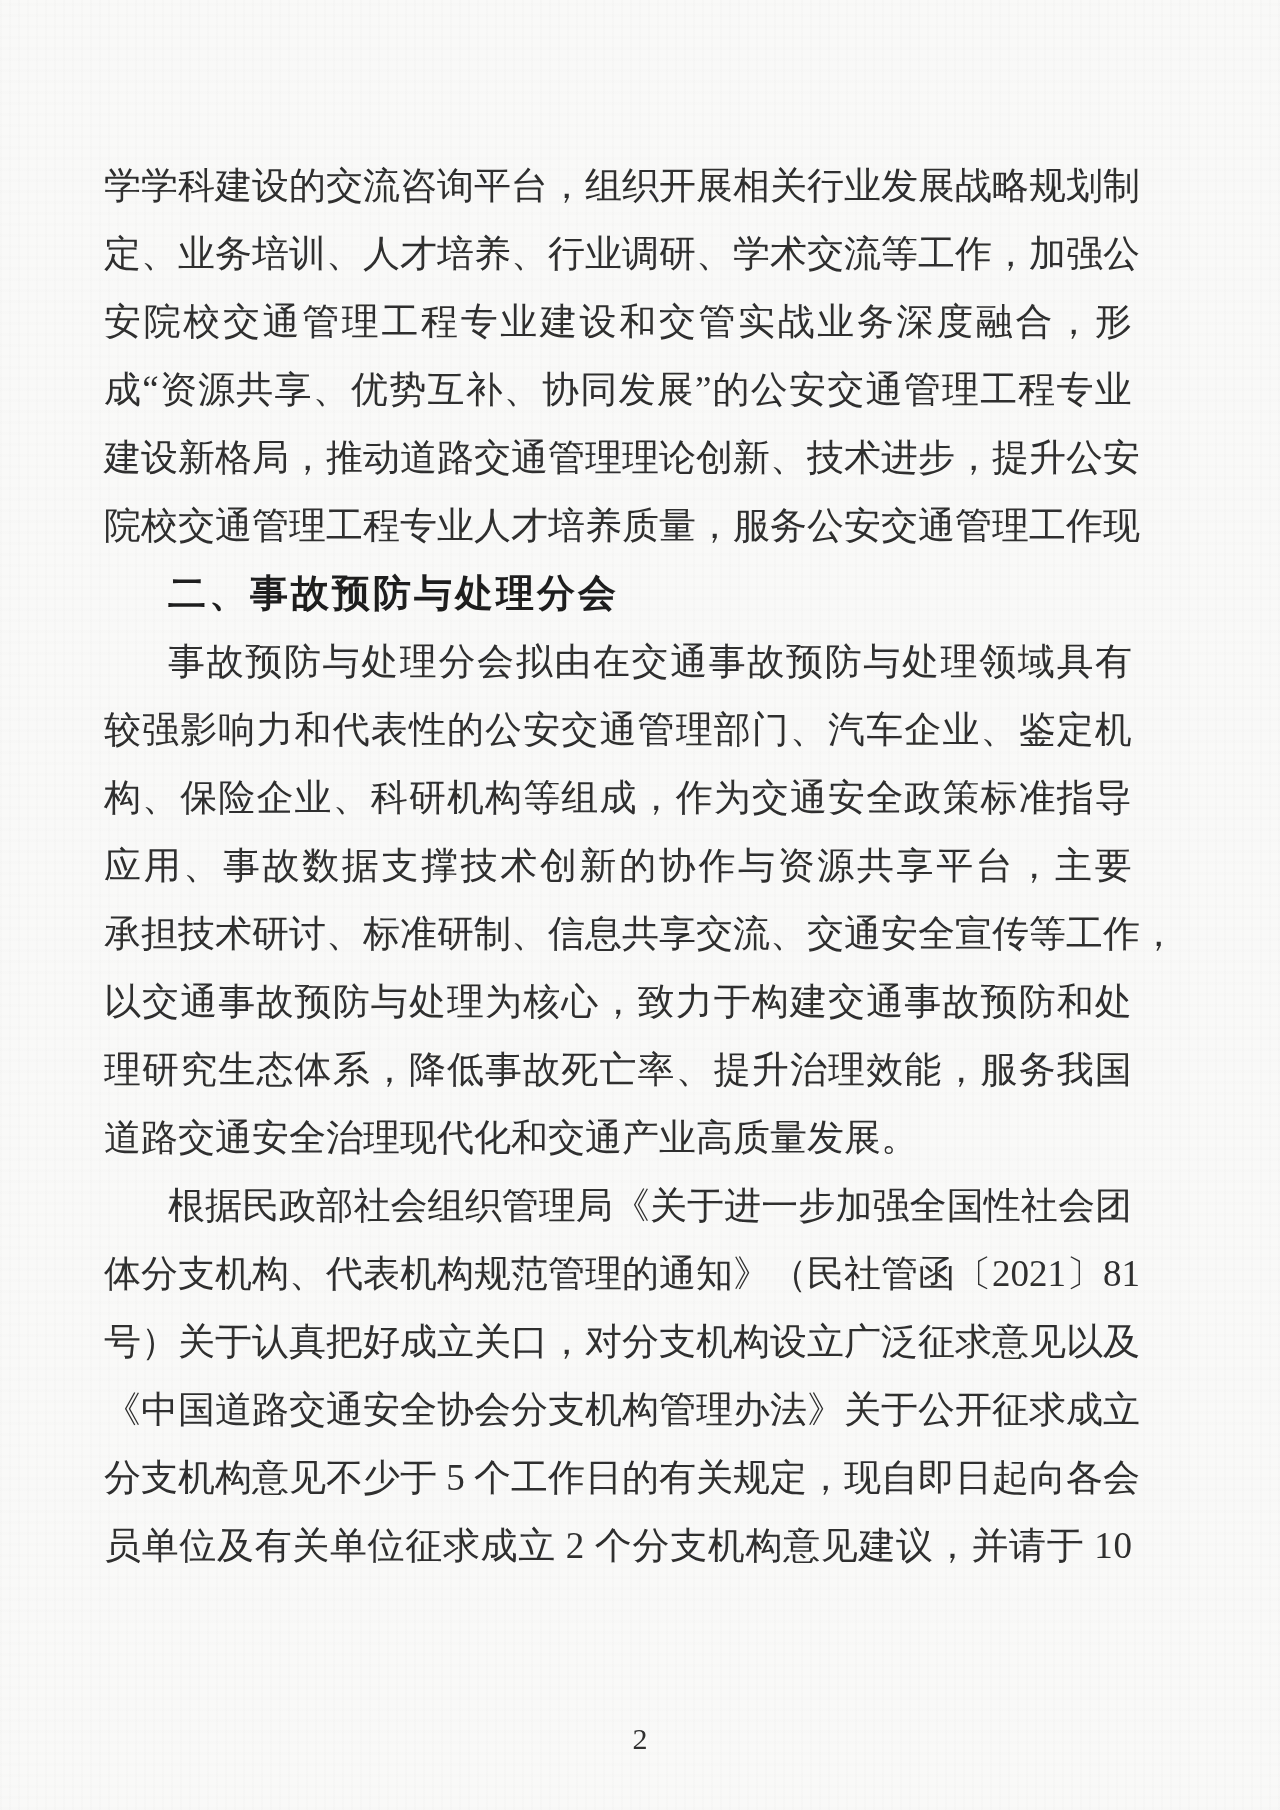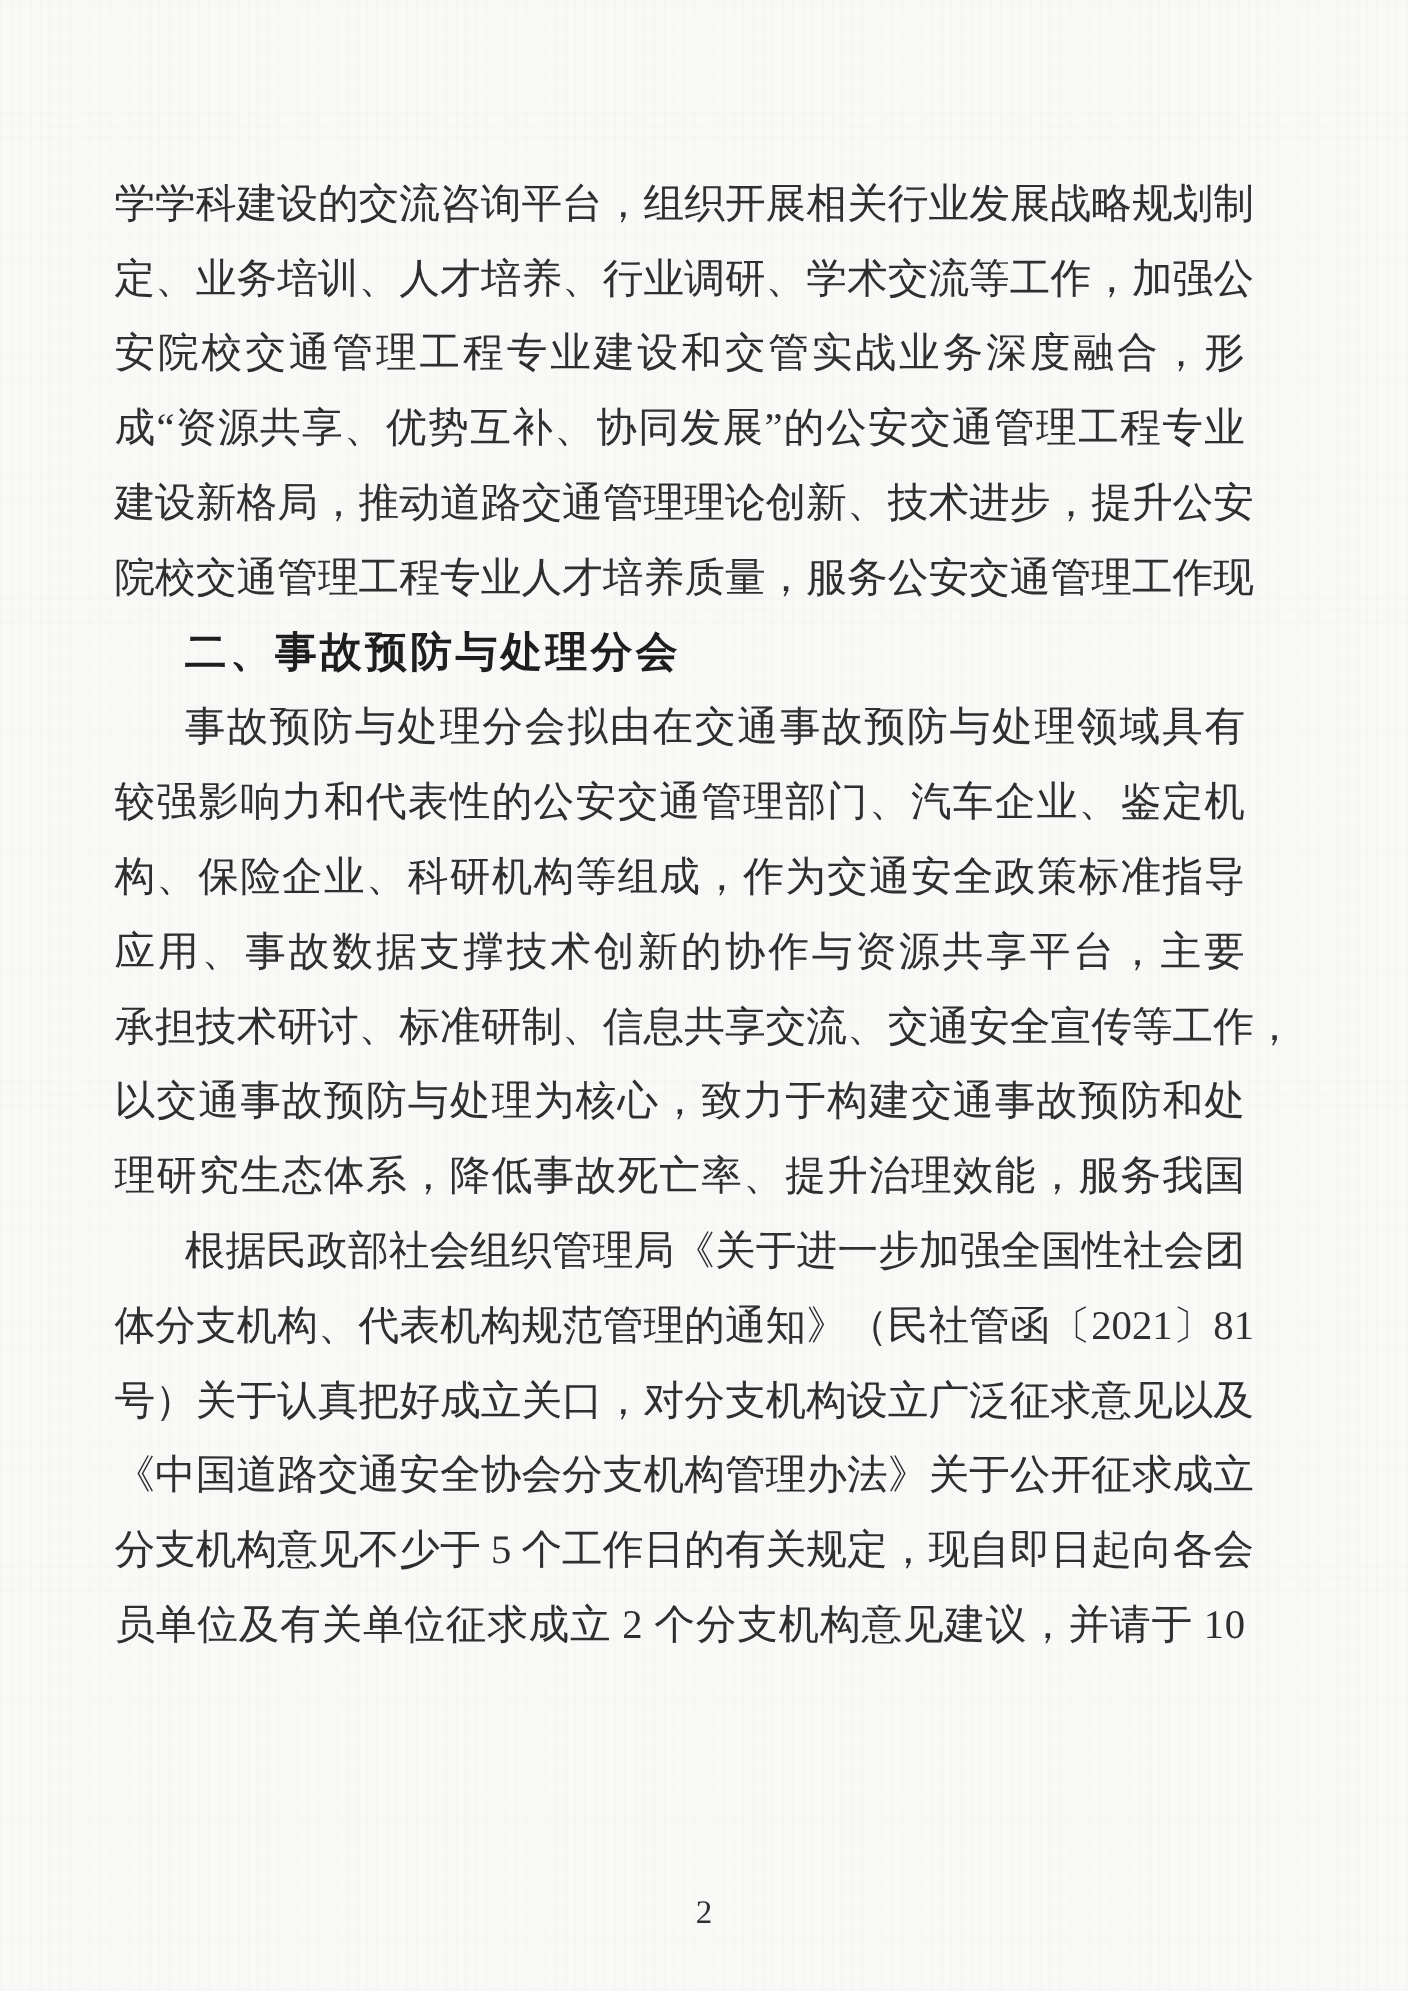--- a/index.html
+++ b/index.html
@@ -449,20 +449,21 @@
         <span>治</span>
         <span>理</span>
         <span>效</span>
         <span>能</span>
         <span>，</span>
         <span>服</span>
         <span>务</span>
         <span>我</span>
         <span>国</span>
       </div>
+    <div class="line">道路交通安全治理现代化和交通产业高质量发展。</div>
 
     <div class="line justify indent">
         <span>根</span>
         <span>据</span>
         <span>民</span>
         <span>政</span>
         <span>部</span>
         <span>社</span>
         <span>会</span>
         <span>组</span>

